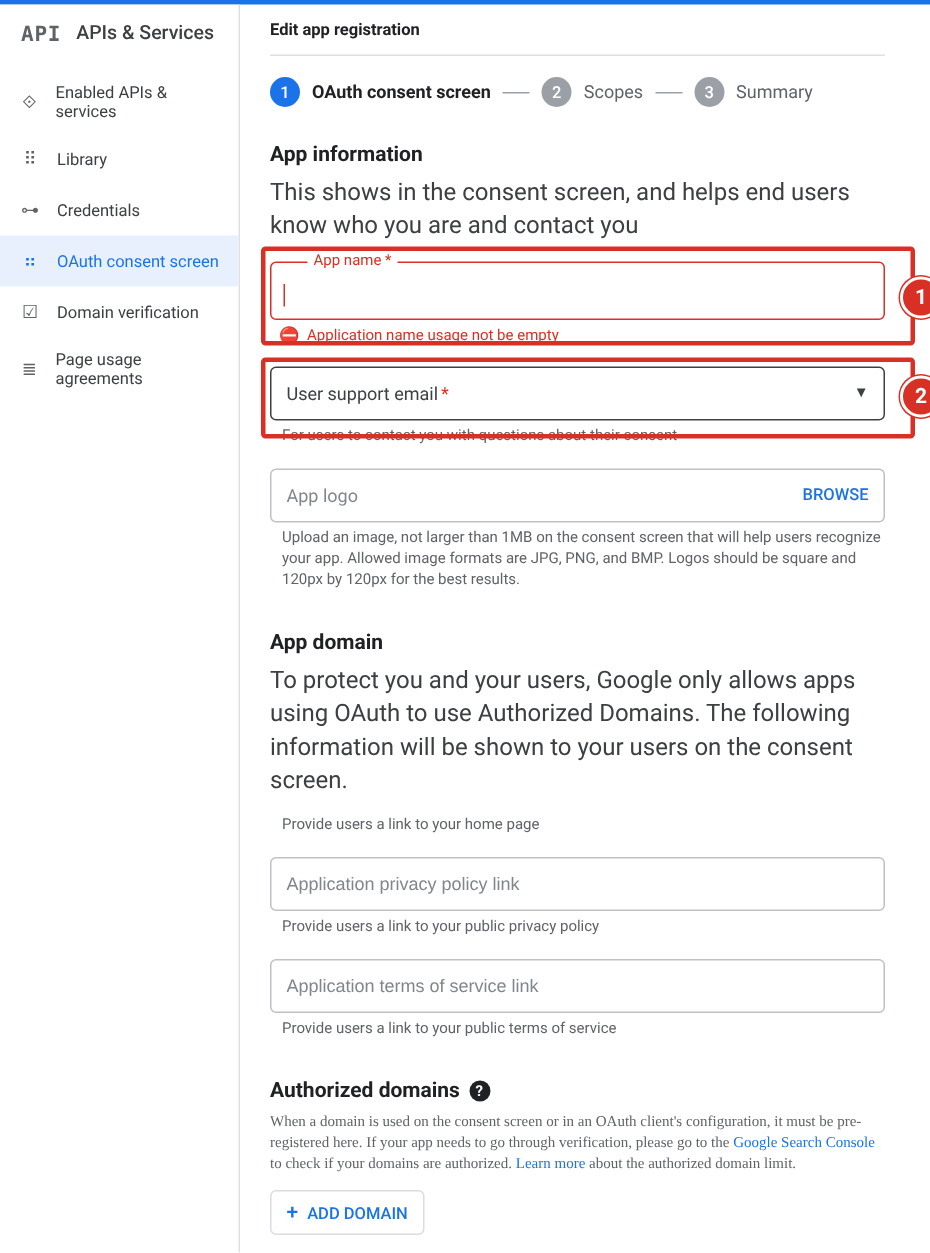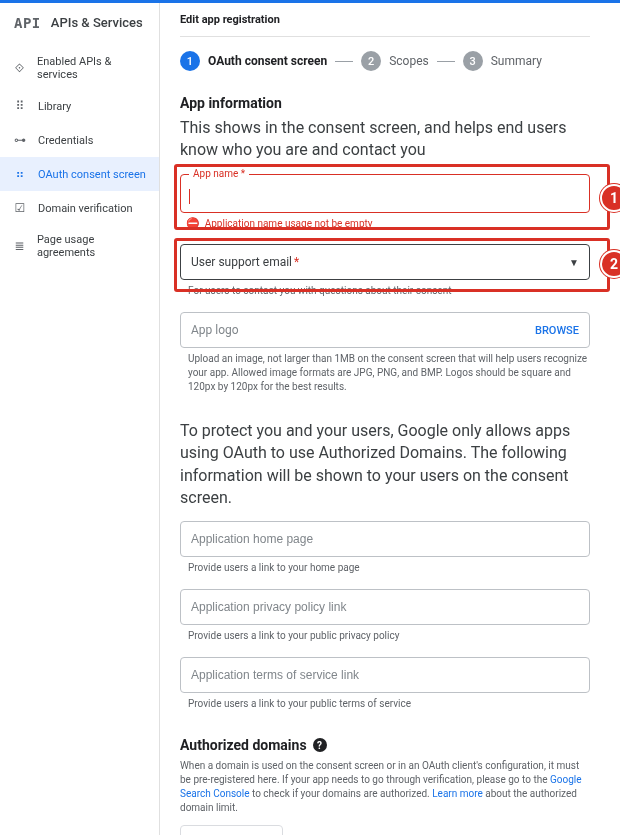--- a/index.html
+++ b/index.html
@@ -111,21 +111,21 @@
     .text-input::placeholder { color: #80868b; }
 
     .float-field {
       position: relative;
       border: 1px solid #d93025;
       border-radius: 4px;
       padding: 14px 10px 8px 10px;
     }
     .float-label {
       position: absolute;
-      top: -7px; left: 8px;
+      top: -7px; left: 24px;
       background: #fff;
       padding: 0 4px;
       font-size: 10px;
       color: #d93025;
     }
     .float-field input {
       border: none; outline: none;
       width: 100%; font-size: 12px;
       background: transparent;
     }
@@ -151,21 +151,21 @@
       color: #3c4043;
     }
     .select-like .chev {
       position: absolute; right: 10px; top: 50%;
       transform: translateY(-50%);
       font-size: 10px;
     }
     .asterisk { color: #d93025; margin-left: 2px; }
 
     .logo-field {
-      display: flex; align-items: flex-end; justify-content: space-between;
+      display: flex; align-items: center; justify-content: space-between;
       border: 1px solid #bdc1c6; border-radius: 4px;
       padding: 10px 10px; font-size: 12px; color: #80868b;
     }
     .browse-btn { color: #1a73e8; font-size: 11px; font-weight: 500; cursor: pointer; }
 
     .auth-domains-title { display: flex; align-items: center; text-align: center; }
     .help-circle {
       display:inline-flex; width:14px;height:14px;border-radius:50%;
       background:#202124;color:#fff;font-size:10px;align-items:center;justify-content:center;
       margin-left:6px;
@@ -283,42 +283,42 @@
       <div class="field-group">
         <div class="logo-field">
           <span>App logo</span>
           <span class="browse-btn">BROWSE</span>
         </div>
         <div class="helper">Upload an image, not larger than 1MB on the consent screen that will help users recognize your app. Allowed image formats are JPG, PNG, and BMP. Logos should be square and 120px by 120px for the best results.</div>
       </div>
     </div>
 
     <div class="section">
+      <div class="section-title">App domain</div>
       <div class="section-desc">To protect you and your users, Google only allows apps using OAuth to use Authorized Domains. The following information will be shown to your users on the consent screen.</div>
 
       <div class="field-group">
-        <input class="text-input" type="text" placeholder="Application home page" style="">
         <div class="helper">Provide users a link to your home page</div>
       </div>
       <div class="field-group">
         <input class="text-input" type="text" placeholder="Application privacy policy link" style="">
         <div class="helper">Provide users a link to your public privacy policy</div>
       </div>
       <div class="field-group">
         <input class="text-input" type="text" placeholder="Application terms of service link" style="">
         <div class="helper">Provide users a link to your public terms of service</div>
       </div>
     </div>
 
     <div class="section compact">
       <div class="section-title auth-domains-title">
         <span>Authorized domains</span>
         <span class="help-circle">?</span>
       </div>
-      <div class="helper" style="padding-left:0;">
+      <div class="helper" style="padding-left:0;font-family:Liberation Serif, serif;">
         <span>When a domain is used on the consent screen or in an OAuth client's configuration, it must be pre-registered here. If your app needs to go through verification, please go to the </span><a href="#">Google Search Console</a><span> to check if your domains are authorized. </span><a href="#">Learn more</a><span> about the authorized domain limit.</span>
       </div>
       <div class="add-domain-btn">
         <span>+</span>
         <span>ADD DOMAIN</span>
       </div>
     </div>
 
   </main>
 </div>

